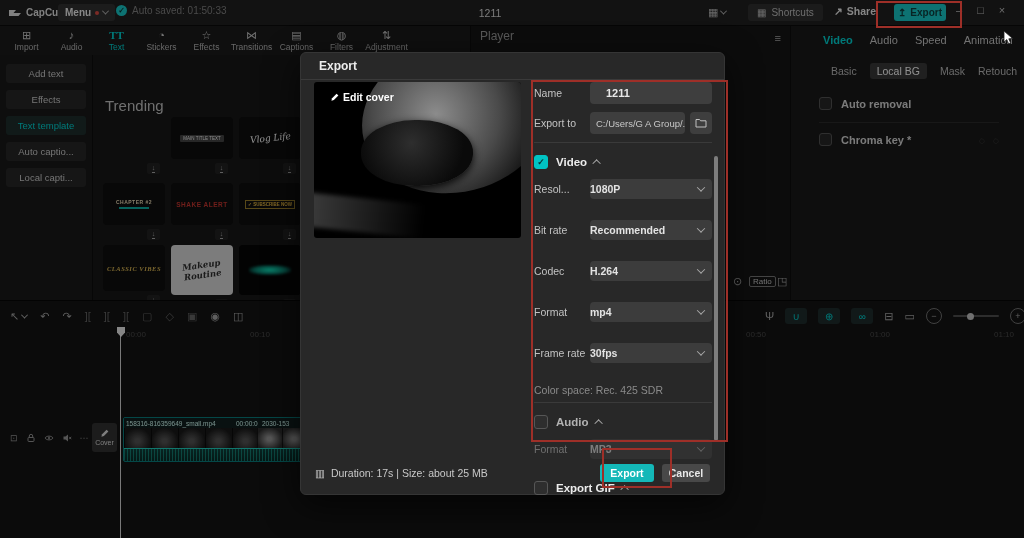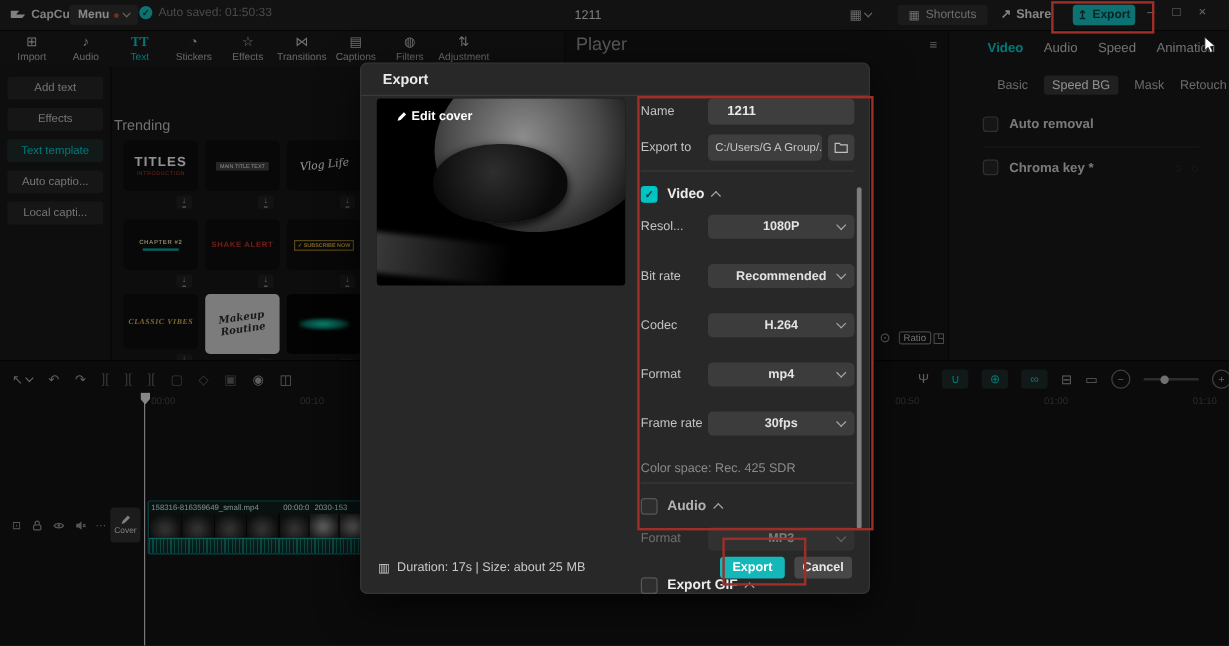--- a/index.html
+++ b/index.html
@@ -29,21 +29,21 @@
   .ribbon{position:absolute;left:0;top:25px;width:470px;height:30px;background:#191919;display:flex;align-items:center;
           padding-left:6px;gap:4px;border-bottom:1px solid #0c0c0c}
   .rb-item{width:41px;display:flex;flex-direction:column;align-items:center;justify-content:center}
   .rb-ic{font-size:11px;height:13px;line-height:13px;color:#b8b8b8}
   .rb-lb{font-size:8.5px;color:#a8a8a8;white-space:nowrap}
   .rb-item.active .rb-ic,.rb-item.active .rb-lb{color:#00c3c3}
   .rb-item.active .rb-ic{font-weight:bold;font-family:"Liberation Serif",serif}
 
   
   .player{position:absolute;left:470px;top:25px;width:320px;height:275px;background:#141414;border-left:1px solid #0c0c0c}
-  .player-title{position:absolute;left:9px;top:4px;font-size:15px;color:#8f8f8f}
+  .player-title{position:absolute;left:9px;top:4px;font-size:12px;color:#8f8f8f}
   .player-menu{position:absolute;right:10px;top:7px;font-size:11px;color:#9a9a9a}
   .p-fit{position:absolute;left:262px;top:250px;font-size:11px;color:#9a9a9a}
   .p-ratio{position:absolute;left:278px;top:251px;border:1px solid #6e6e6e;border-radius:2px;padding:0px 3px;font-size:8px;color:#bbb}
   .p-full{position:absolute;left:306px;top:250px;font-size:11px;color:#9a9a9a}
 
   
   .right-panel{position:absolute;left:790px;top:25px;width:234px;height:275px;background:#181818;border-left:1px solid #0c0c0c;overflow:hidden}
   .rp-tabs{position:absolute;left:32px;top:0;height:30px;display:flex;align-items:center;gap:17px;font-size:11px;color:#b8b8b8;white-space:nowrap}
   .rp-tabs .active{color:#00c3c3;font-weight:bold}
   .rp-subtabs{position:absolute;left:40px;top:38px;display:flex;align-items:center;gap:13px;font-size:10.5px;color:#ababab}
@@ -51,21 +51,21 @@
   .rp-row{position:absolute;left:28px;display:flex;align-items:flex-end;gap:9px;font-size:11px;font-weight:bold;color:#c6c6c6}
   .rp-div{position:absolute;left:28px;width:180px;height:1px;background:#272727}
   .pickers{position:absolute;left:188px;top:130px;display:flex;gap:8px;font-size:10px;color:#4d4d4d}
 
   
   .media{position:absolute;left:0;top:55px;width:470px;height:245px;background:#151515}
   .sidebar{position:absolute;left:0;top:0;width:92px;height:245px;background:#171717;border-right:1px solid #0c0c0c;padding-top:9px}
   .sb-item{margin:0 6px 7px 6px;height:19px;background:#242424;border-radius:3px;display:flex;align-items:center;justify-content:center;
            font-size:9.5px;color:#bdbdbd;white-space:nowrap;overflow:hidden}
   .sb-item.active{background:#1c2b29;color:#00c3c3}
-  .trending{position:absolute;left:95px;top:42px;font-size:12px;color:#b5b5b5}
+  .trending{position:absolute;left:105px;top:42px;font-size:15px;color:#b5b5b5}
   .tile{position:absolute;width:62px;height:42px;background:#0e0e0e;border-radius:4px;display:flex;flex-direction:column;
         align-items:center;justify-content:center;overflow:hidden;text-align:center}
   .t1{left:103px;top:62px}.t2{left:171px;top:62px}.t3{left:239px;top:62px}
   .t4{left:103px;top:128px}.t5{left:171px;top:128px}.t6{left:239px;top:128px}
   .t7{left:103px;top:190px;height:46px}.t8{left:171px;top:190px;height:50px;background:#c9c9c9}.t9{left:239px;top:190px;height:50px;background:#060606}
   .t1 .lb{font-size:11px;font-weight:bold;letter-spacing:1px;color:#e8e8e8}
   .t1 .sub{font-size:4.5px;color:#b03a30;letter-spacing:.5px;margin-top:1px}
   .t2 .lb{font-size:4.5px;color:#ddd;background:#3f3f3f;padding:1px 3px;border-radius:1px}
   .t3 .lb{font-family:"DejaVu Serif",serif;font-style:italic;font-size:9px;color:#eee;transform:rotate(-6deg)}
   .t4 .lb{font-size:5px;font-weight:bold;color:#d8caa8;letter-spacing:.5px}
@@ -143,21 +143,21 @@
   .finput{flex:1;height:22px;background:#3e3e3e;border-radius:4px;font-size:11px;font-weight:bold;color:#e8e8e8;
           display:flex;align-items:center;padding-left:16px}
   .fpath{flex:1;height:22px;background:#3e3e3e;border-radius:4px;font-size:9.5px;color:#c8c8c8;
          display:flex;align-items:center;padding:0 6px;white-space:nowrap;overflow:hidden}
   .folder-btn{width:22px;height:22px;margin-left:5px;background:#3e3e3e;border-radius:4px;display:flex;align-items:center;justify-content:center}
   .fdiv{height:1px;background:#3a3a3a;margin:6px 0 12px}
   .sec-row{display:flex;align-items:center;gap:8px;margin:0 0 10px}
   .sec-name{font-size:11.5px;font-weight:bold;color:#ececec}
   .sec-row.off .sec-name{color:#b2b2b2}
   .frow2{display:flex;align-items:center;margin-bottom:21px}
-  .dd{flex:1;height:20px;background:#3c3c3c;border-radius:4px;position:relative;display:flex;align-items:center;justify-content:center;
+  .dd{flex:1;height:20px;background:#3c3c3c;border-radius:4px;position:relative;display:flex;align-items:center;justify-content:flex-start;
       font-size:10.5px;font-weight:bold;color:#e3e3e3}
   .dd .chev{position:absolute;right:8px}
   .cspace{font-size:10.5px;color:#8a8a8a;margin:8px 0 2px}
   .off2{opacity:.45}
   .gifgap{margin-top:22px}
   .cb{width:12px;height:12px;border-radius:3px;background:#2e2e2e;border:1px solid #565656;flex-shrink:0}
   .cb.checked{background:#00c3c3;border-color:#00c3c3;color:#053434;font-size:9px;line-height:12px;text-align:center;font-weight:bold}
   .cbs{width:11px;height:11px;border-radius:3px;background:#242424;border:1px solid #4c4c4c;flex-shrink:0}
   .chev{display:inline-block;width:5px;height:5px;border-right:1.5px solid #a8a8a8;border-bottom:1.5px solid #a8a8a8}
   .chev.dn{transform:rotate(45deg) translate(-1px,-1px)}
@@ -274,21 +274,21 @@
   <div class="right-panel">
     <div class="rp-tabs">
       <span class="active">Video</span>
       <span>Audio</span>
       <span>Speed</span>
       <span>Animation</span>
 
     </div>
     <div class="rp-subtabs">
       <span>Basic</span>
-      <span class="active">Speed BG</span>
+      <span class="active">Local BG</span>
       <span>Mask</span>
       <span>Retouch</span>
     </div>
     <div class="rp-row" style="top:72px">
       <span class="cbs"></span>
       <span>Auto removal</span>
     </div>
     <div class="rp-div" style="top:97px"></div>
     <div class="rp-row" style="top:108px">
       <span class="cbs"></span>
@@ -303,24 +303,20 @@
   <div class="media">
     <div class="sidebar">
       <div class="sb-item">Add text</div>
       <div class="sb-item">Effects</div>
       <div class="sb-item active">Text template</div>
       <div class="sb-item">Auto captio...</div>
       <div class="sb-item">Local capti...</div>
     </div>
     <div class="trending">Trending</div>
 
-    <div class="tile t1">
-      <span class="lb">TITLES</span>
-      <span class="sub">INTRODUCTION</span>
-    </div>
     <div class="tile t2">
       <span class="lb">MAIN TITLE TEXT</span>
     </div>
     <div class="tile t3">
       <span class="lb">Vlog Life</span>
     </div>
     <div class="tile t4">
       <span class="lb">CHAPTER #2</span>
       <i class="bar"></i>
     </div>

